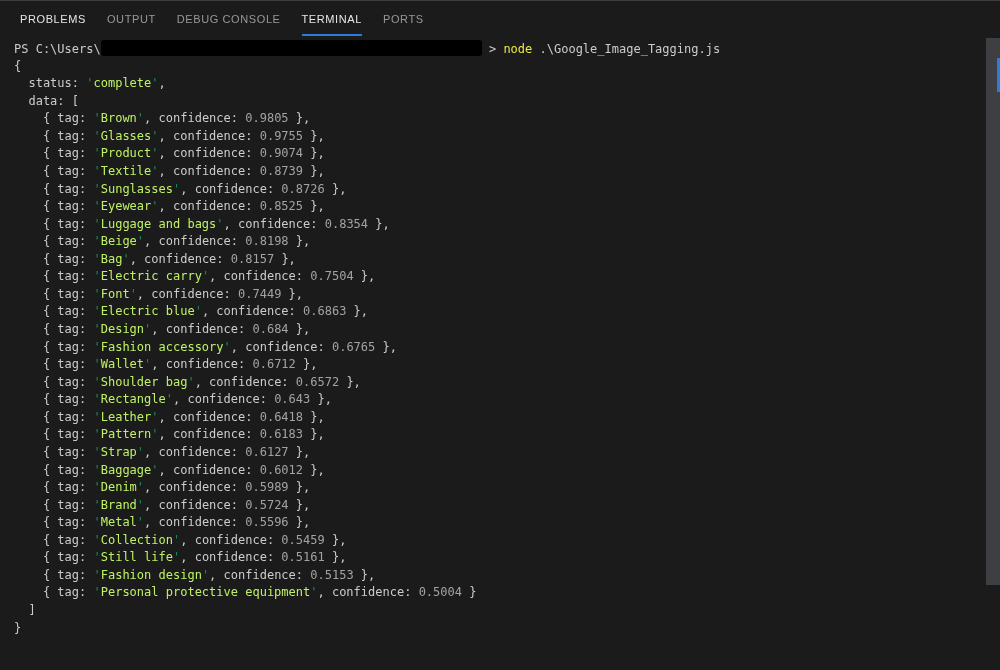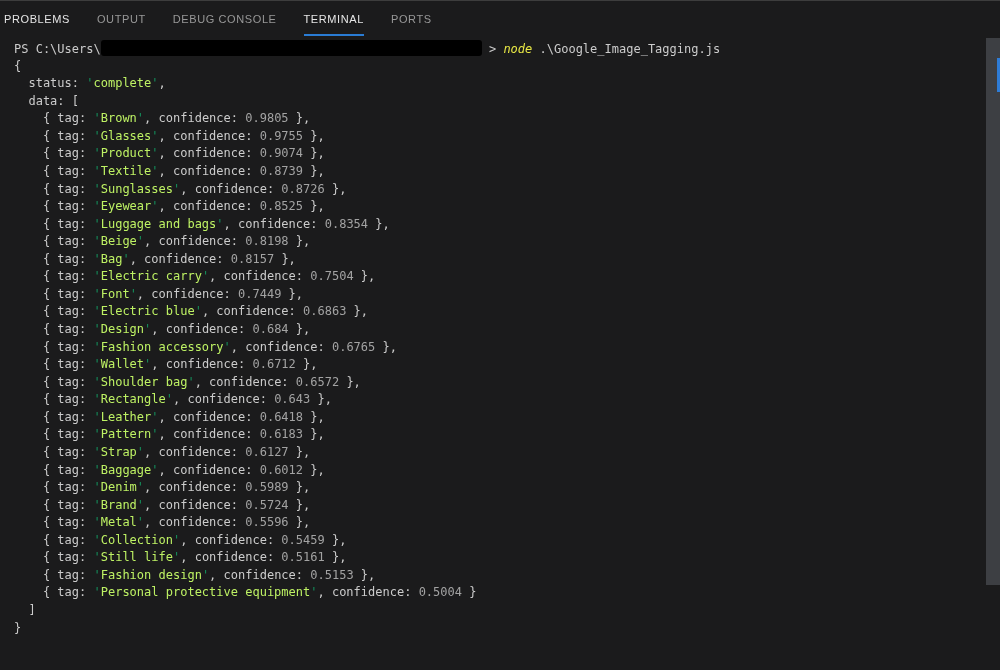--- a/index.html
+++ b/index.html
@@ -11,21 +11,21 @@
   .panel{
     width:100%;height:100%;box-sizing:border-box;
     display:flex;flex-direction:column;
     border-top:1px solid #3d3d3d;
     background:#1b1b1c;
   }
   
   .tabbar{
     height:35px;flex:none;
     display:flex;align-items:stretch;
-    padding-left:4px;gap:27px;
+    padding-left:20px;gap:21px;
   }
   .tab{
     font:400 11px "Liberation Sans",sans-serif;
     letter-spacing:.6px;
     color:#989898;
     display:flex;align-items:center;
     padding-top:2px;
     border-bottom:2px solid transparent;
     cursor:pointer;
     user-select:none;
@@ -38,21 +38,21 @@
     padding:4px 14px 0 14px;
     font-family:"DejaVu Sans Mono","Liberation Mono",monospace;
     font-size:12px;line-height:17.57px;
     color:#cccccc;
     overflow:hidden;
   }
   .tline{white-space:pre;height:17.57px;}
   .q{color:#14925d;}
   .str{color:#bef264;}
   .num{color:#a3a3a3;}
-  .cmd{color:#e8e845;font-style:italic;}
+  .cmd{color:#e8e845;}
   .redaction{
     display:inline-block;width:381px;height:16px;
     background:#000;border-radius:3px;vertical-align:-3.5px;
   }
   .cursor{
     display:inline-block;width:8px;height:15px;
     background:#c9c9c9;vertical-align:-3px;margin-left:2px;
   }
   
   .scrollbar{position:absolute;top:0;right:0;width:14px;height:100%;}

